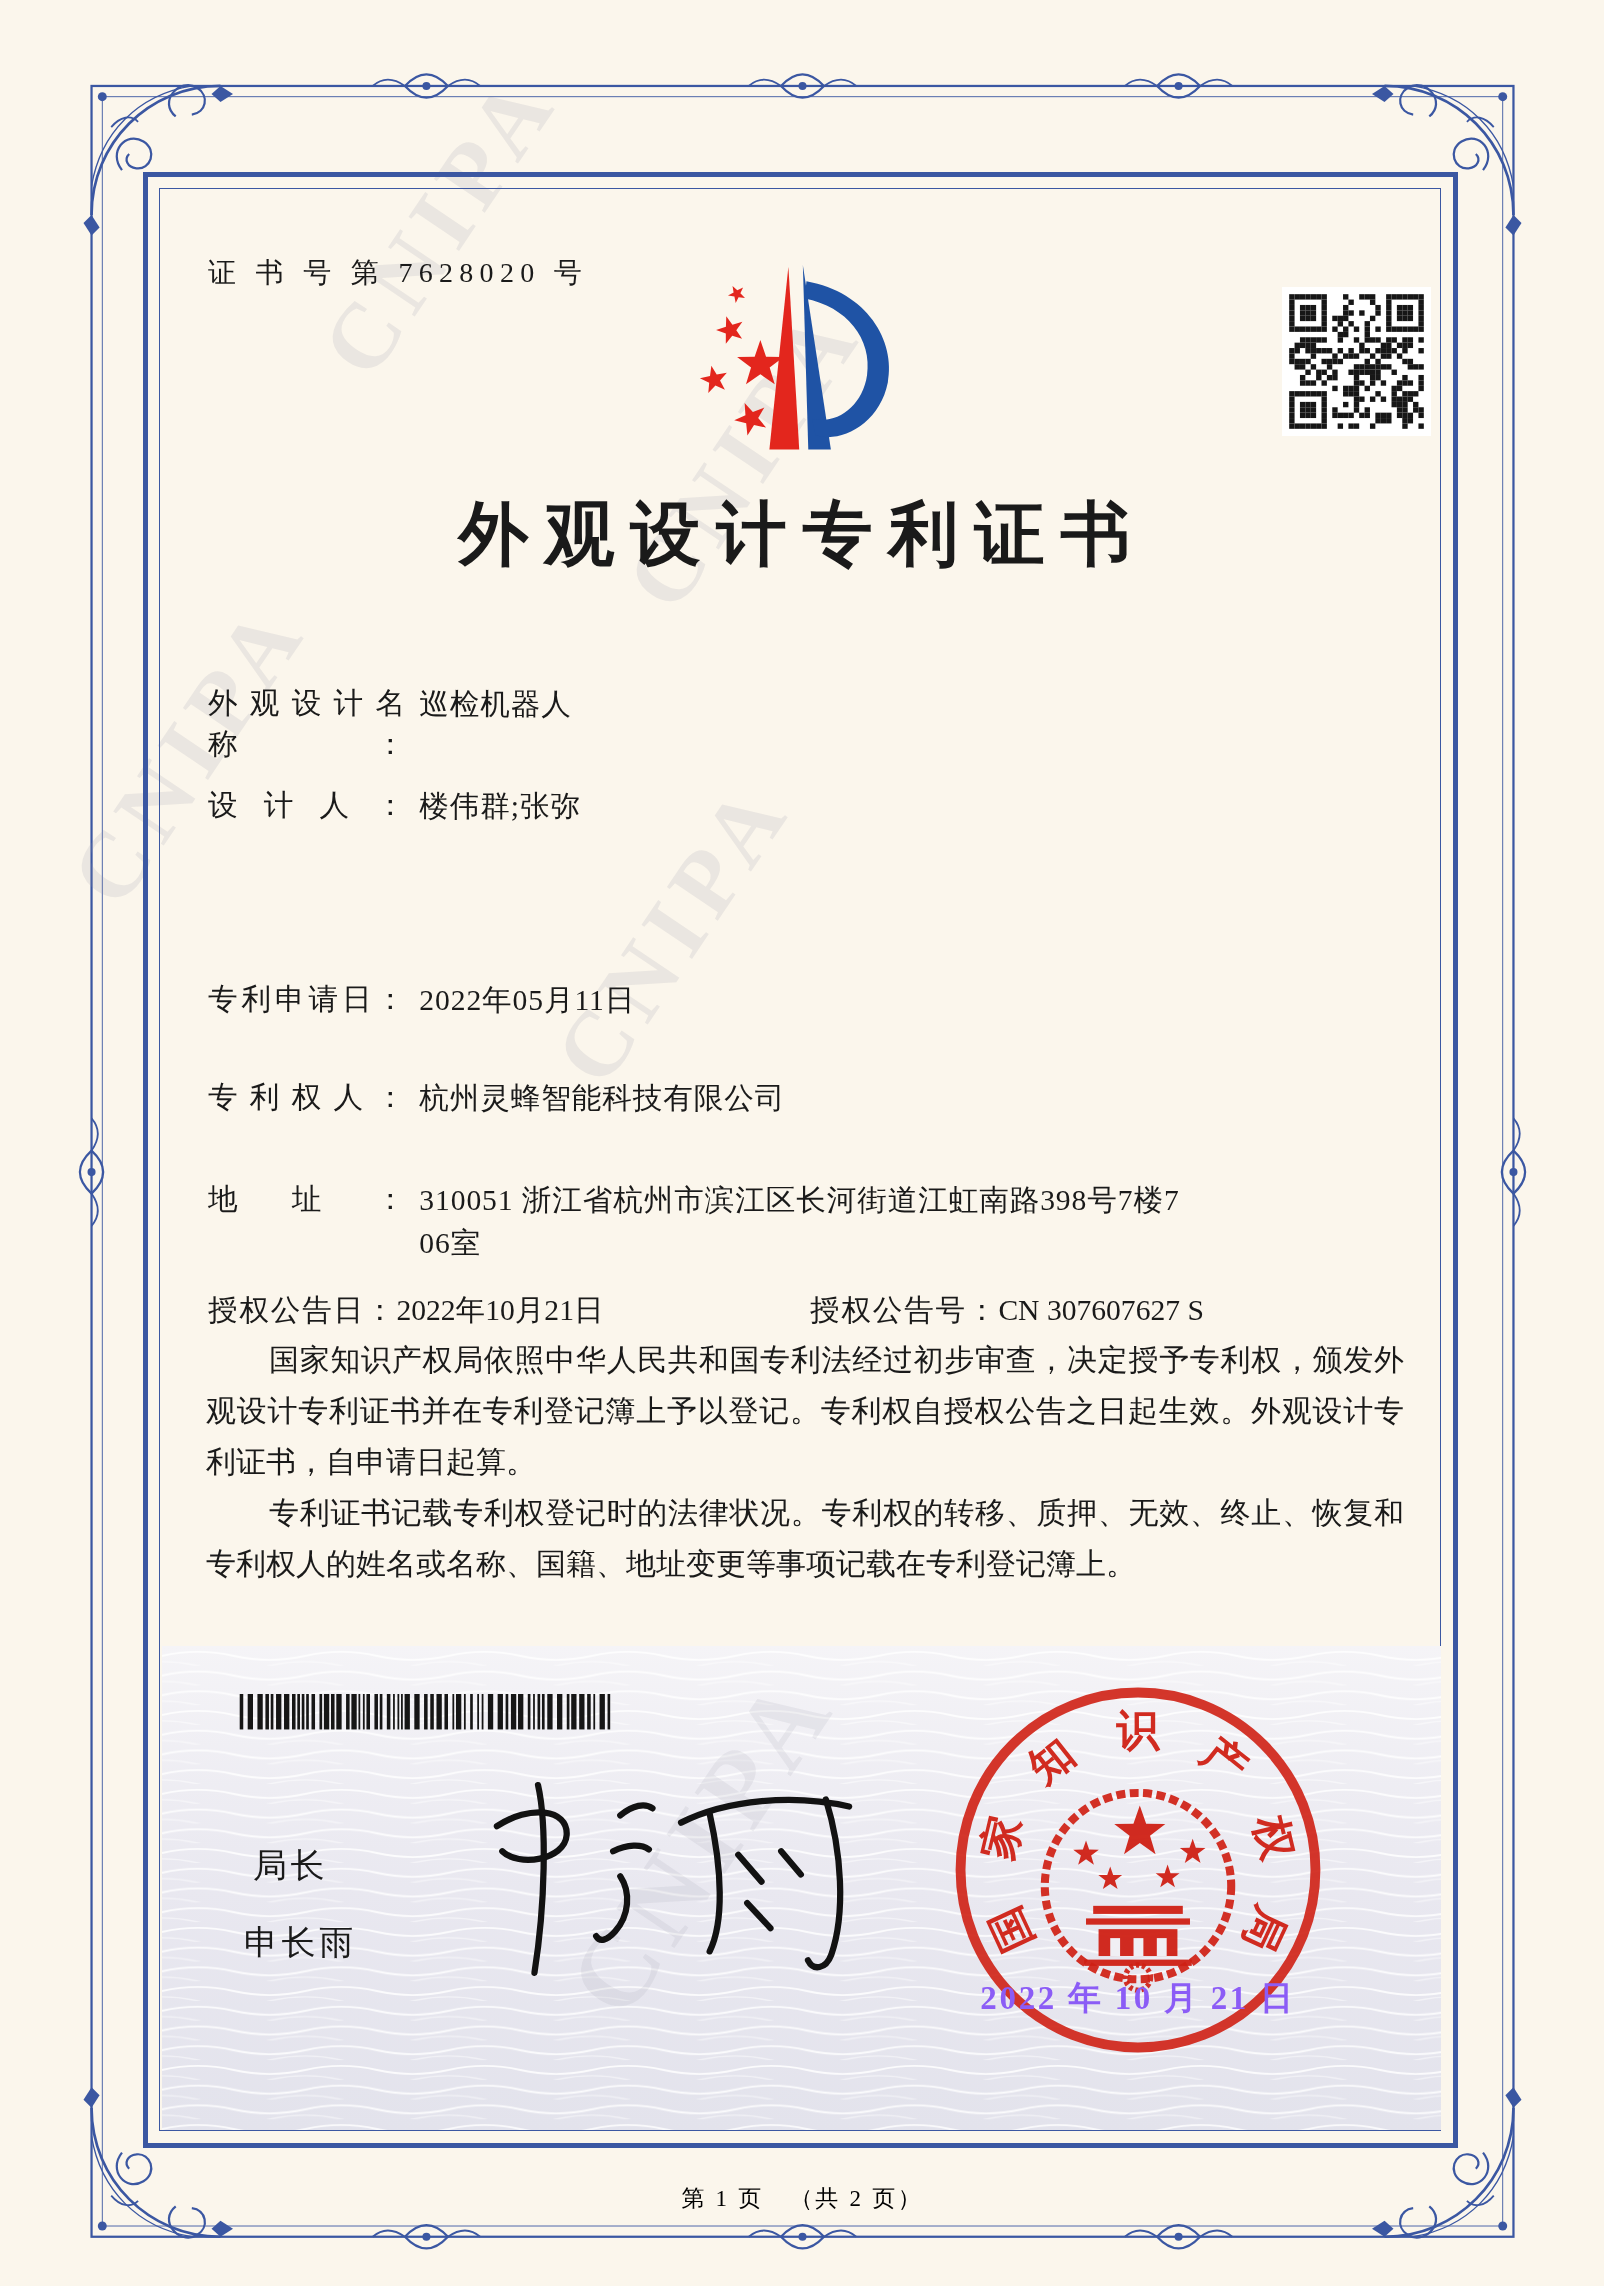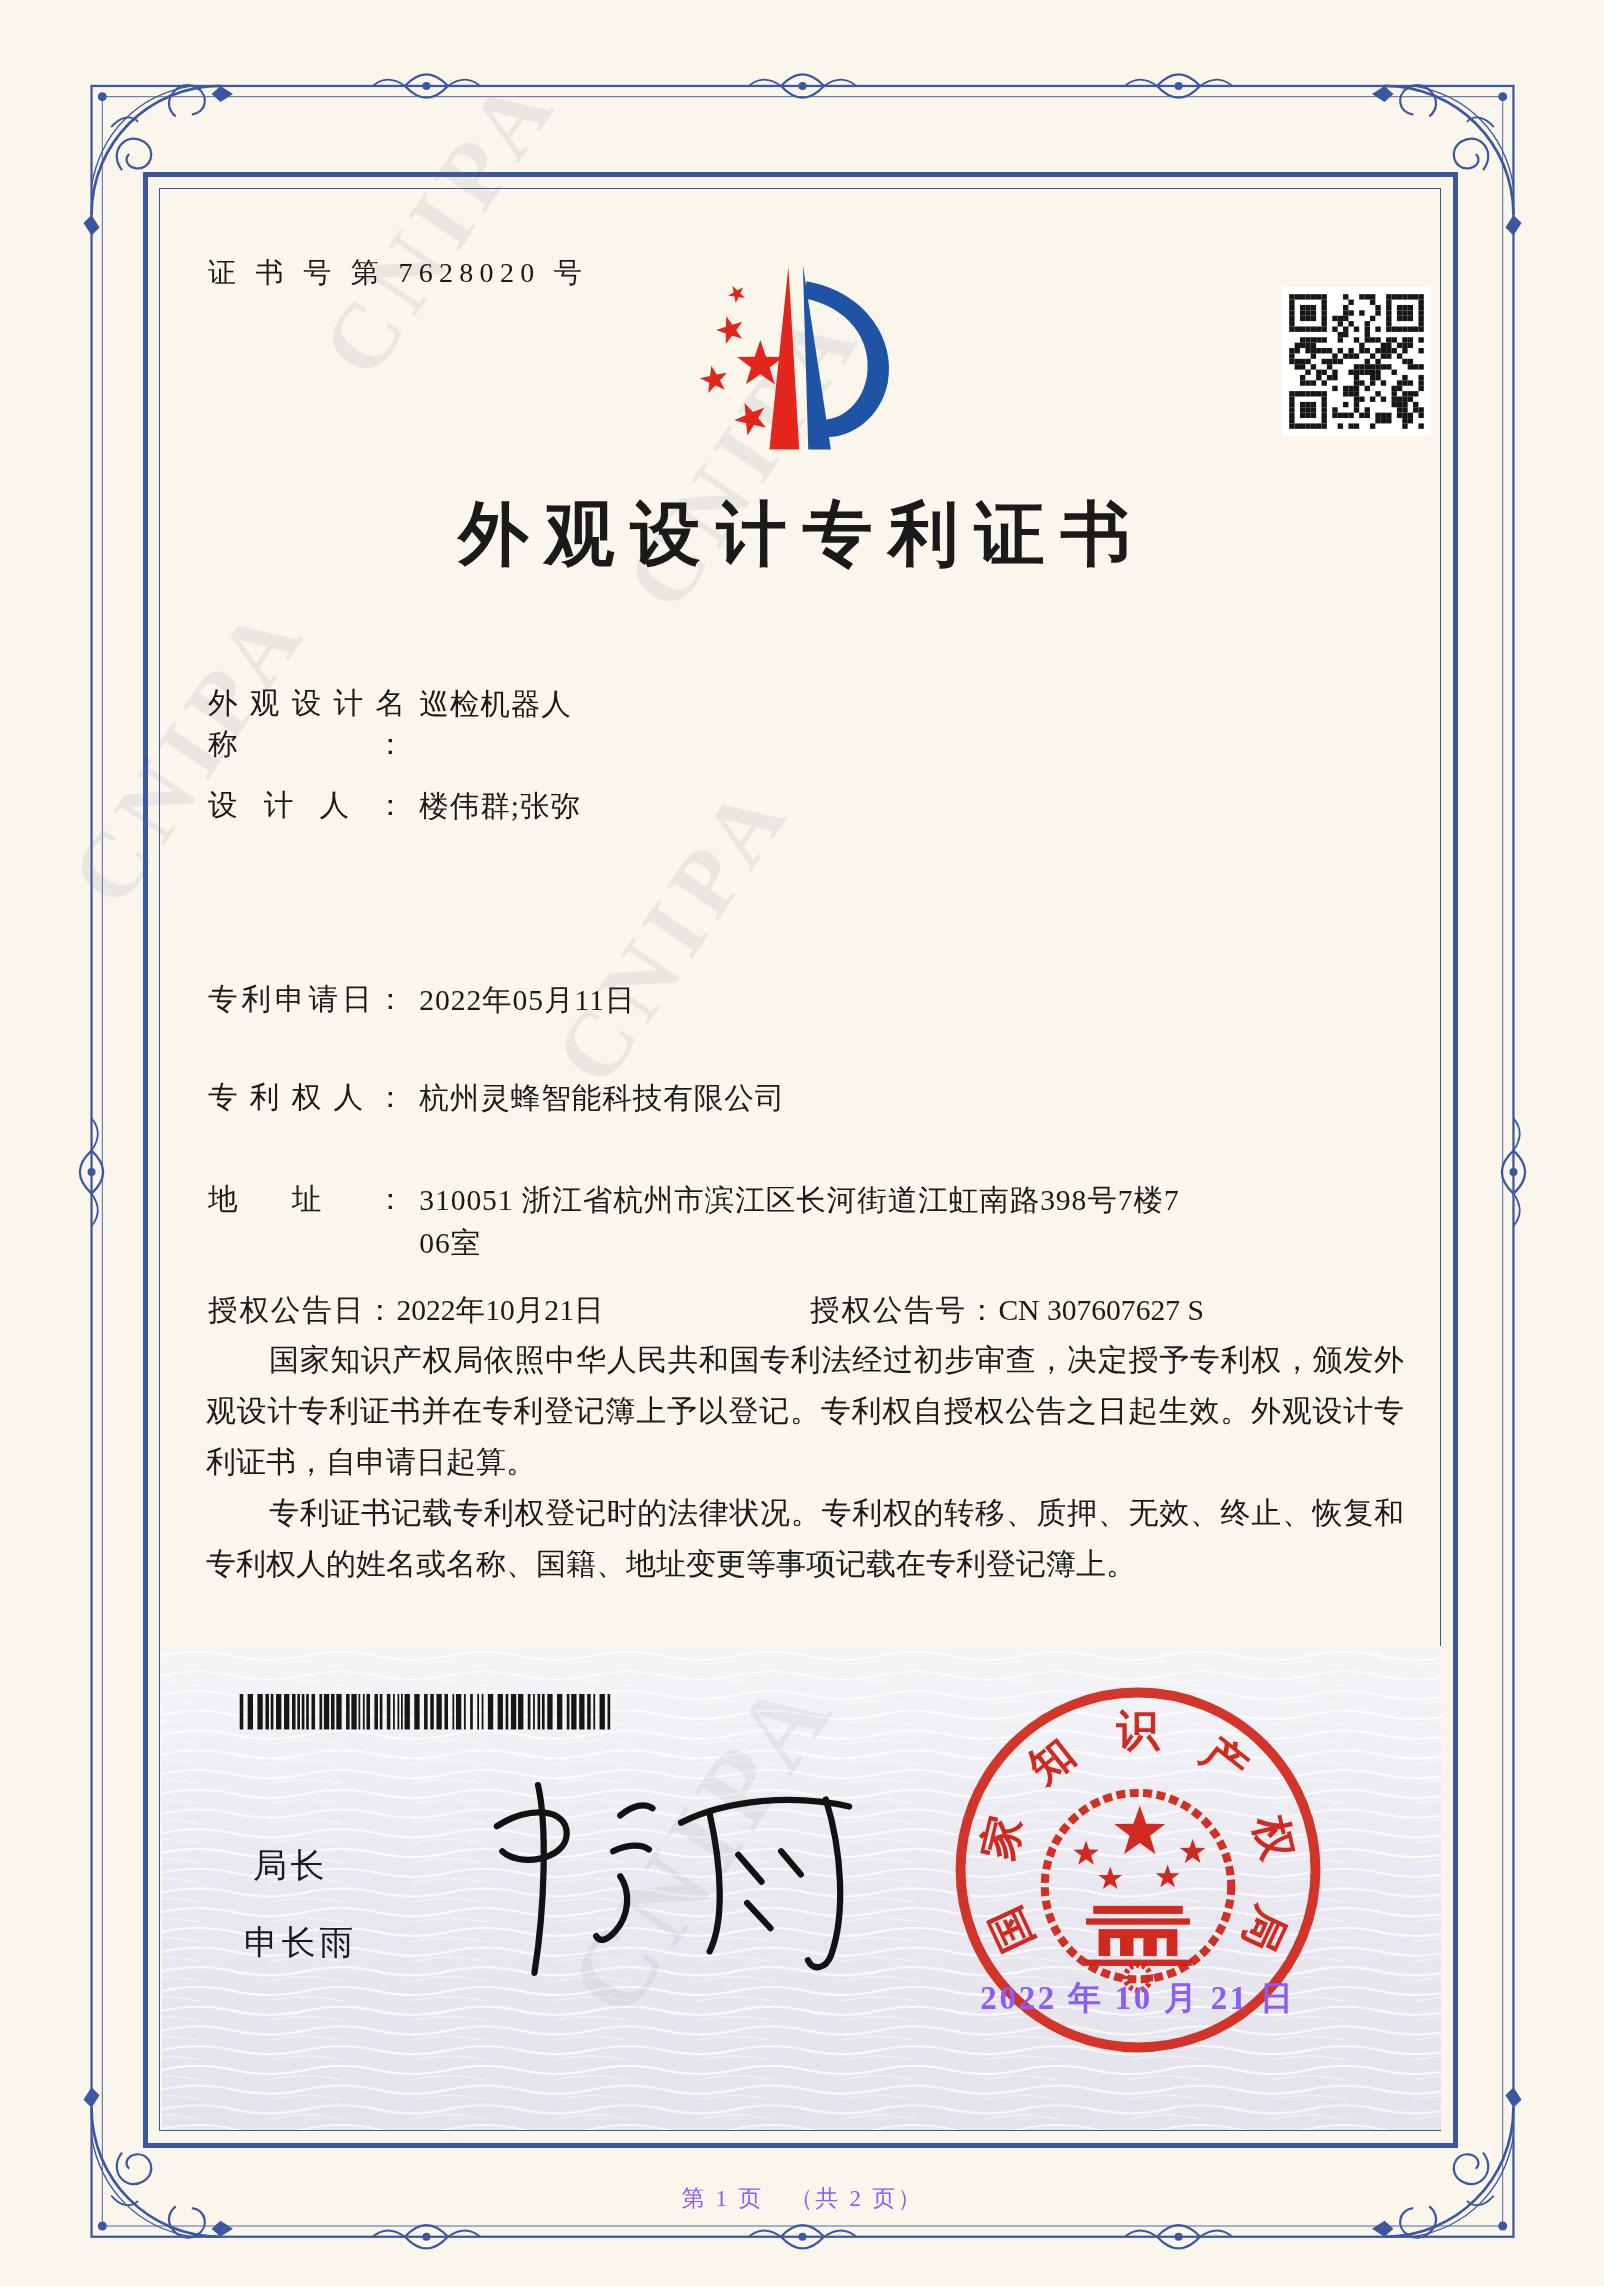--- a/index.html
+++ b/index.html
@@ -43,21 +43,21 @@
   
   .director-label{position:absolute;left:244px;top:1843px;font-size:34px;letter-spacing:3.6px;margin-left:9px;}
   .director-name{position:absolute;left:244px;top:1920px;font-size:34px;letter-spacing:3.6px;}
   .signature{position:absolute;left:466px;top:1769px;width:448px;height:219px;}
   
   .seal{position:absolute;left:948px;top:1680px;width:380px;height:380px;}
   .seal-date{position:absolute;left:0;width:100%;top:296px;text-align:center;
              font-size:33px;color:#8b5cf6;letter-spacing:2.7px;font-weight:bold;}
   
   .footer{position:absolute;left:0;right:0;top:2183px;text-align:center;
-          font-size:23px;color:#8b5cf6;letter-spacing:2.7px;}
+          font-size:23px;color:#000000;letter-spacing:2.7px;}
 </style>
 </head>
 <body>
 
 <div class="page">
 
   <svg class="frame-svg" viewBox="0 0 1792 2553">
     <defs>
       <g id="corner" fill="none" stroke="#3b57a2">
         <path d="M6,150 C6,70 70,6 150,6" stroke-width="3"></path>

